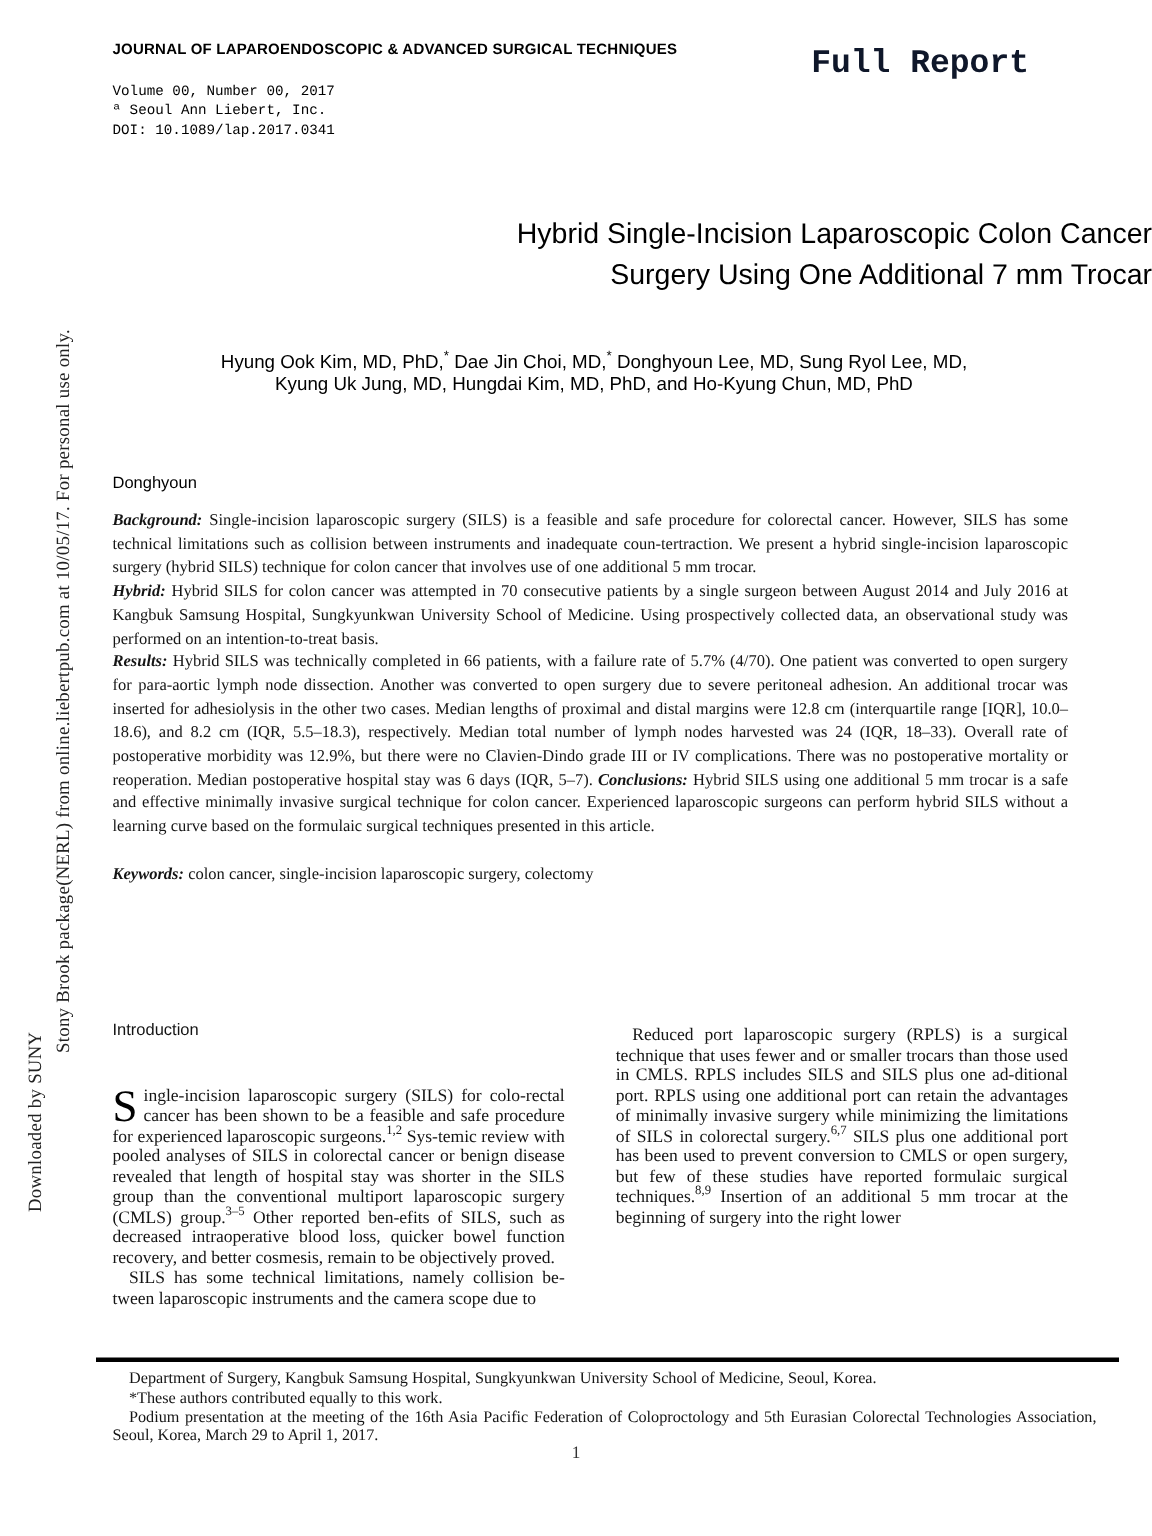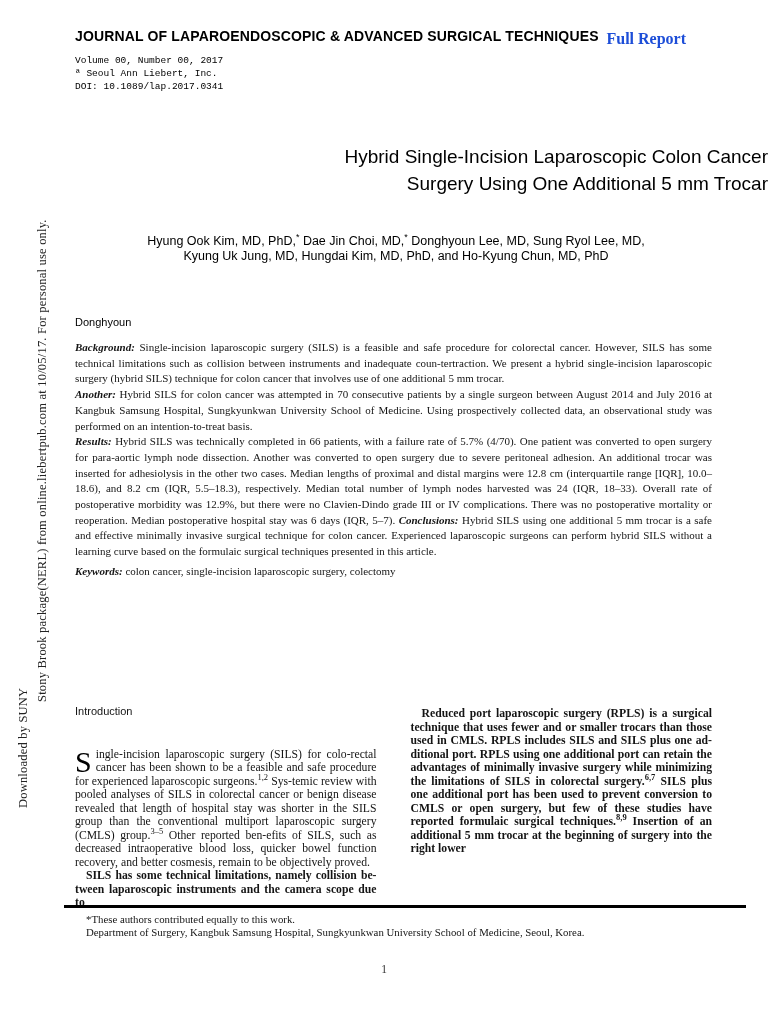--- a/index.html
+++ b/index.html
@@ -24,27 +24,27 @@
     color:#222;
     letter-spacing:.2px;
   }
   .vstamp-outer { left:16px; top:808px; }
   .vstamp-inner { left:35px; top:702px; }
 
   
   .journal-name {
     left:75px; top:28px;
     font-family:"Liberation Sans", sans-serif;
-    font-size:14px; font-weight:bold; letter-spacing:.15px;
+    font-size:10px; font-weight:bold; letter-spacing:.15px;
     color:#000;
   }
   .report-type {
     right:82px; top:30px;
-    font-family:Liberation Serif, serif;
-    font-size:16px; font-weight:bold; color:#1d4ed8;
+    font-family:Liberation Mono, monospace;
+    font-size:22px; font-weight:bold; color:#0f172a;
   }
   .pub-info {
     left:75px; top:54px;
     font-family:Liberation Mono, monospace;
     font-size:9.5px; line-height:13px; color:#000;
   }
   .pub-info span { display:block; }
 
   
   .article-title {
@@ -68,38 +68,38 @@
     left:75px; top:316px;
     font-family:"Liberation Sans", sans-serif;
     font-size:11px; color:#000;
   }
   .abstract-body {
     left:75px; top:340px; width:637px;
     font-size:11px; line-height:15.7px;
     text-align:justify;
   }
   .abstract-body p { margin:0; }
-  .abstract-body p.keywords { margin-top:4px; }
+  .abstract-body p.keywords { margin-top:16px; }
   .plabel { font-style:italic; font-weight:bold; }
   sup { line-height:0; }
 
   
   .columns {
     left:75px; top:679px; width:637px;
-    display:flex; gap:34px;margin-top:24px;
+    display:flex; gap:34px;
   }
   .col { flex:1; font-size:11.7px; line-height:13.5px; text-align:justify; }
   .col p { margin:0; }
   .col sup { font-size:8.5px; }
   .col-right { padding-top:4px; }
   .section-heading {
     font-family:"Liberation Sans", sans-serif;
     font-size:11px; margin:2px 0 29px 0; text-align:left;
   }
-  .indent { text-indent:11px;font-weight:bold; }
+  .indent { text-indent:11px; }
   .dropcap {
     float:left;
     font-size:30px; line-height:25px;
     padding:1px 4px 0 0;
     color:#000;
   }
 
   
   .footnote-rule { left:64px; top:905px; width:682px; height:3px; background:#000; }
   .footnotes {
@@ -121,50 +121,51 @@
   <div class="abs report-type">Full Report</div>
 
   <div class="abs pub-info">
     <span>Volume 00, Number 00, 2017</span>
     <span>ª Seoul Ann Liebert, Inc.</span>
     <span>DOI: 10.1089/lap.2017.0341</span>
   </div>
 
   <h1 class="abs article-title">
     <span>Hybrid Single-Incision Laparoscopic Colon Cancer</span>
-    <span>Surgery Using One Additional 5 mm Trocar</span>
+    <span>Surgery Using One Additional 7 mm Trocar</span>
   </h1>
 
   <div class="abs authors">
     <div><span>Hyung Ook Kim, MD, PhD,</span><sup>*</sup><span> Dae Jin Choi, MD,</span><sup>*</sup><span> Donghyoun Lee, MD, Sung Ryol Lee, MD,</span></div>
     <div>Kyung Uk Jung, MD, Hungdai Kim, MD, PhD, and Ho-Kyung Chun, MD, PhD</div>
   </div>
 
   <div class="abs abstract-heading">Donghyoun</div>
 
   <div class="abs abstract-body">
     <p><span class="plabel">Background:</span><span> Single-incision laparoscopic surgery (SILS) is a feasible and safe procedure for colorectal cancer. However, SILS has some technical limitations such as collision between instruments and inadequate coun-tertraction. We present a hybrid single-incision laparoscopic surgery (hybrid SILS) technique for colon cancer that involves use of one additional 5 mm trocar.</span></p>
-    <p><span class="plabel">Another:</span><span> Hybrid SILS for colon cancer was attempted in 70 consecutive patients by a single surgeon between August 2014 and July 2016 at Kangbuk Samsung Hospital, Sungkyunkwan University School of Medicine. Using prospectively collected data, an observational study was performed on an intention-to-treat basis.</span></p>
+    <p><span class="plabel">Hybrid:</span><span> Hybrid SILS for colon cancer was attempted in 70 consecutive patients by a single surgeon between August 2014 and July 2016 at Kangbuk Samsung Hospital, Sungkyunkwan University School of Medicine. Using prospectively collected data, an observational study was performed on an intention-to-treat basis.</span></p>
     <p><span class="plabel">Results:</span><span> Hybrid SILS was technically completed in 66 patients, with a failure rate of 5.7% (4/70). One patient was converted to open surgery for para-aortic lymph node dissection. Another was converted to open surgery due to severe peritoneal adhesion. An additional trocar was inserted for adhesiolysis in the other two cases. Median lengths of proximal and distal margins were 12.8 cm (interquartile range [IQR], 10.0–18.6), and 8.2 cm (IQR, 5.5–18.3), respectively. Median total number of lymph nodes harvested was 24 (IQR, 18–33). Overall rate of postoperative morbidity was 12.9%, but there were no Clavien-Dindo grade III or IV complications. There was no postoperative mortality or reoperation. Median postoperative hospital stay was 6 days (IQR, 5–7). </span><span class="plabel">Conclusions:</span><span> Hybrid SILS using one additional 5 mm trocar is a safe and effective minimally invasive surgical technique for colon cancer. Experienced laparoscopic surgeons can perform hybrid SILS without a learning curve based on the formulaic surgical techniques presented in this article.</span></p>
     <p class="keywords"><span class="plabel">Keywords:</span><span> colon cancer, single-incision laparoscopic surgery, colectomy</span></p>
   </div>
 
   <div class="abs columns">
     <div class="col">
       <div class="section-heading">Introduction</div>
       <p><span class="dropcap">S</span><span>ingle-incision laparoscopic surgery (SILS) for colo-rectal cancer has been shown to be a feasible and safe procedure for experienced laparoscopic surgeons.</span><sup>1,2</sup><span> Sys-temic review with pooled analyses of SILS in colorectal cancer or benign disease revealed that length of hospital stay was shorter in the SILS group than the conventional multiport laparoscopic surgery (CMLS) group.</span><sup>3–5</sup><span> Other reported ben-efits of SILS, such as decreased intraoperative blood loss, quicker bowel function recovery, and better cosmesis, remain to be objectively proved.</span></p>
       <p class="indent">SILS has some technical limitations, namely collision be-tween laparoscopic instruments and the camera scope due to</p>
     </div>
     <div class="col col-right">
       <p class="indent"><span>Reduced port laparoscopic surgery (RPLS) is a surgical technique that uses fewer and or smaller trocars than those used in CMLS. RPLS includes SILS and SILS plus one ad-ditional port. RPLS using one additional port can retain the advantages of minimally invasive surgery while minimizing the limitations of SILS in colorectal surgery.</span><sup>6,7</sup><span> SILS plus one additional port has been used to prevent conversion to CMLS or open surgery, but few of these studies have reported formulaic surgical techniques.</span><sup>8,9</sup><span> Insertion of an additional 5 mm trocar at the beginning of surgery into the right lower</span></p>
     </div>
   </div>
 
   <div class="abs footnote-rule"></div>
 
   <div class="abs footnotes">
+    <p>Department of Surgery, Kangbuk Samsung Hospital, Sungkyunkwan University School of Medicine, Seoul, Korea.</p>
     <p>*These authors contributed equally to this work.</p>
-    <p>Department of Surgery, Kangbuk Samsung Hospital, Sungkyunkwan University School of Medicine, Seoul, Korea.</p>
+    <p>Podium presentation at the meeting of the 16th Asia Pacific Federation of Coloproctology and 5th Eurasian Colorectal Technologies Association, Seoul, Korea, March 29 to April 1, 2017.</p>
   </div>
 
   <div class="abs page-number">1</div>
 
 </div>
 
 </body></html>

